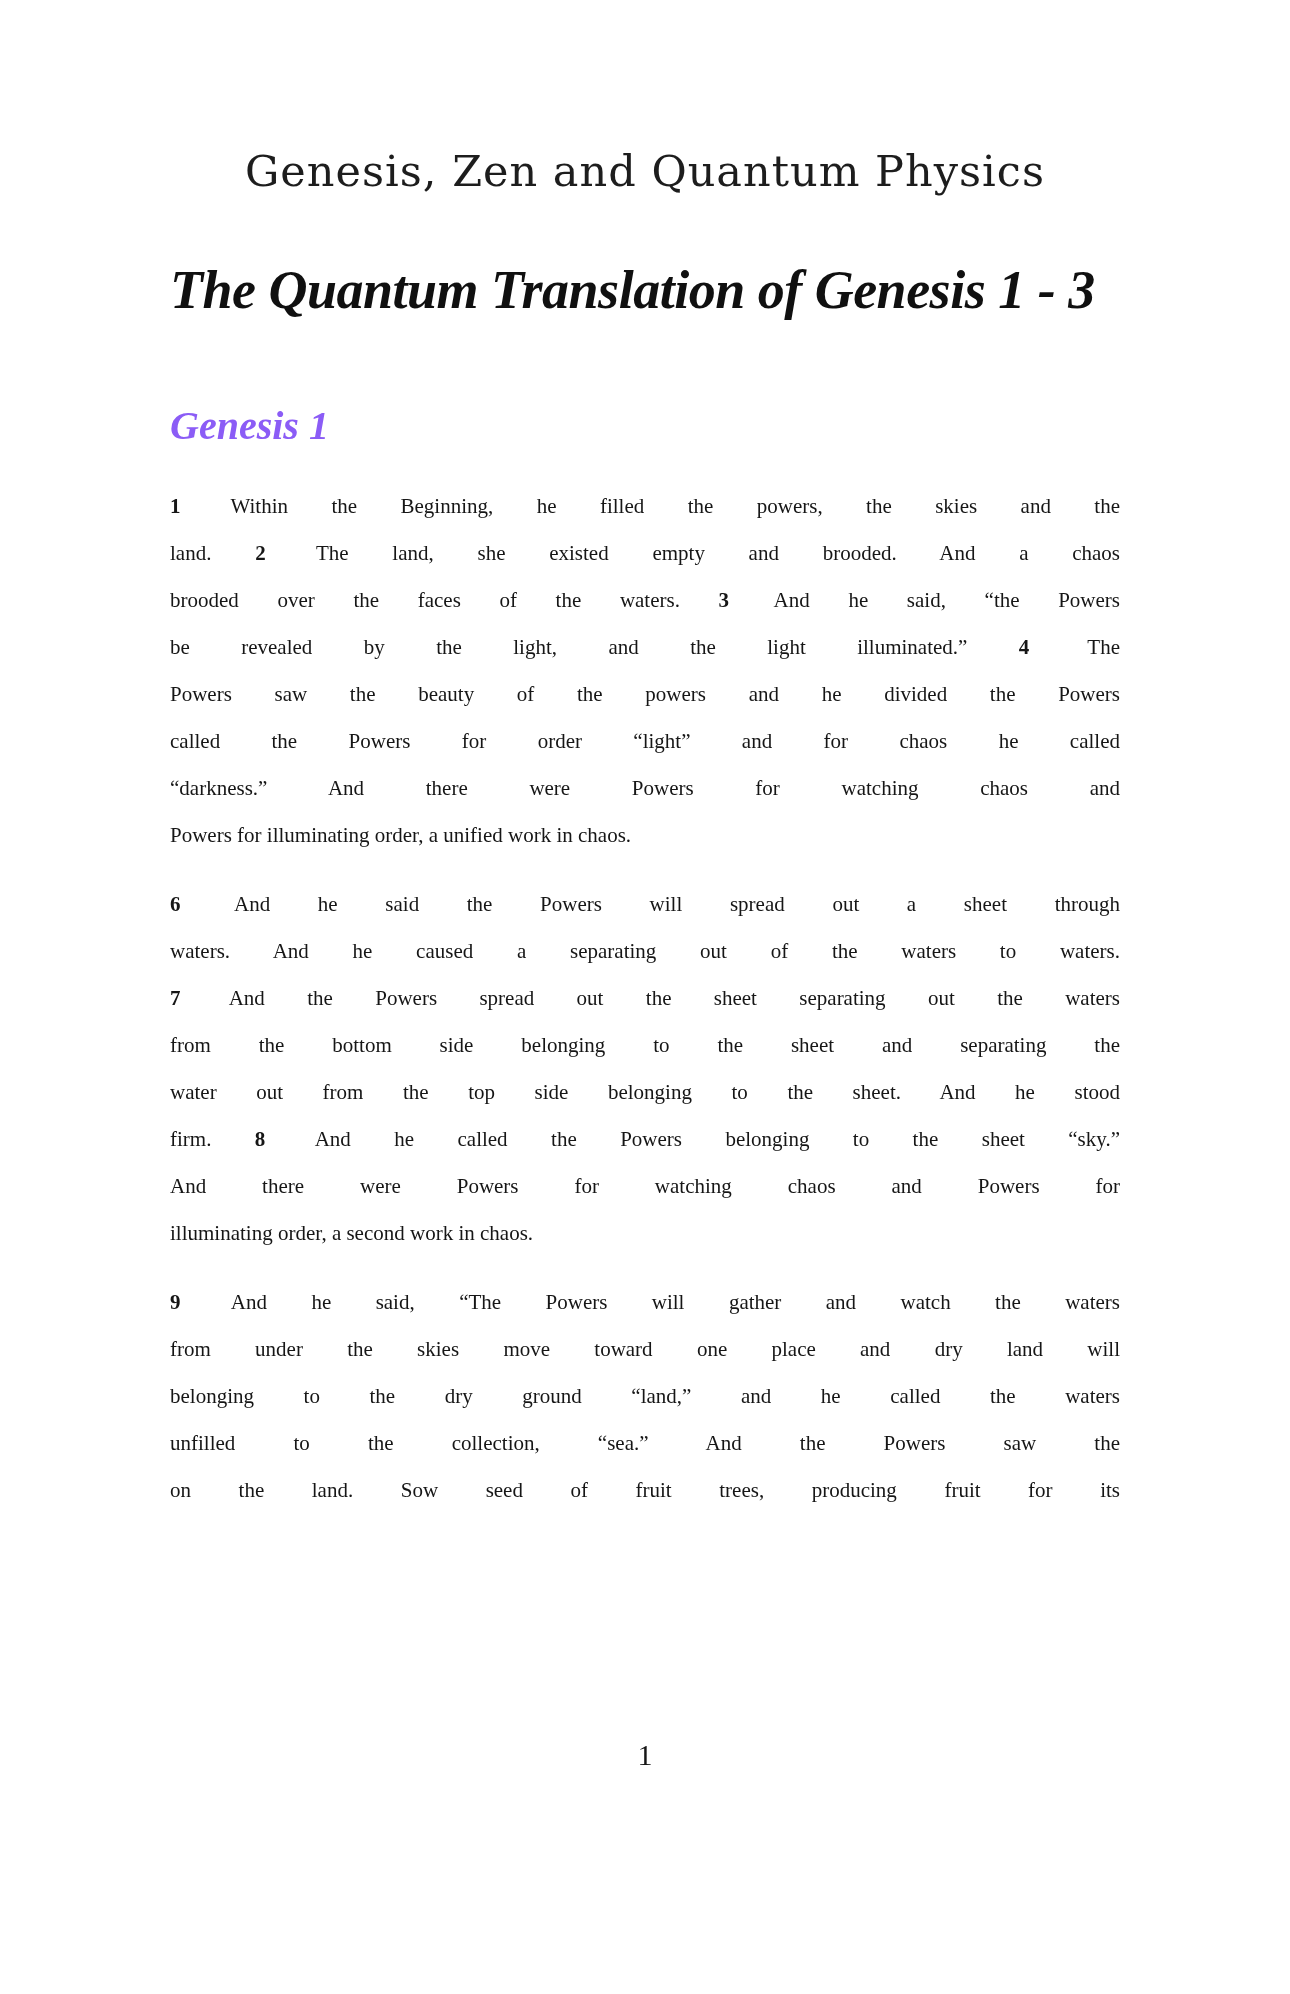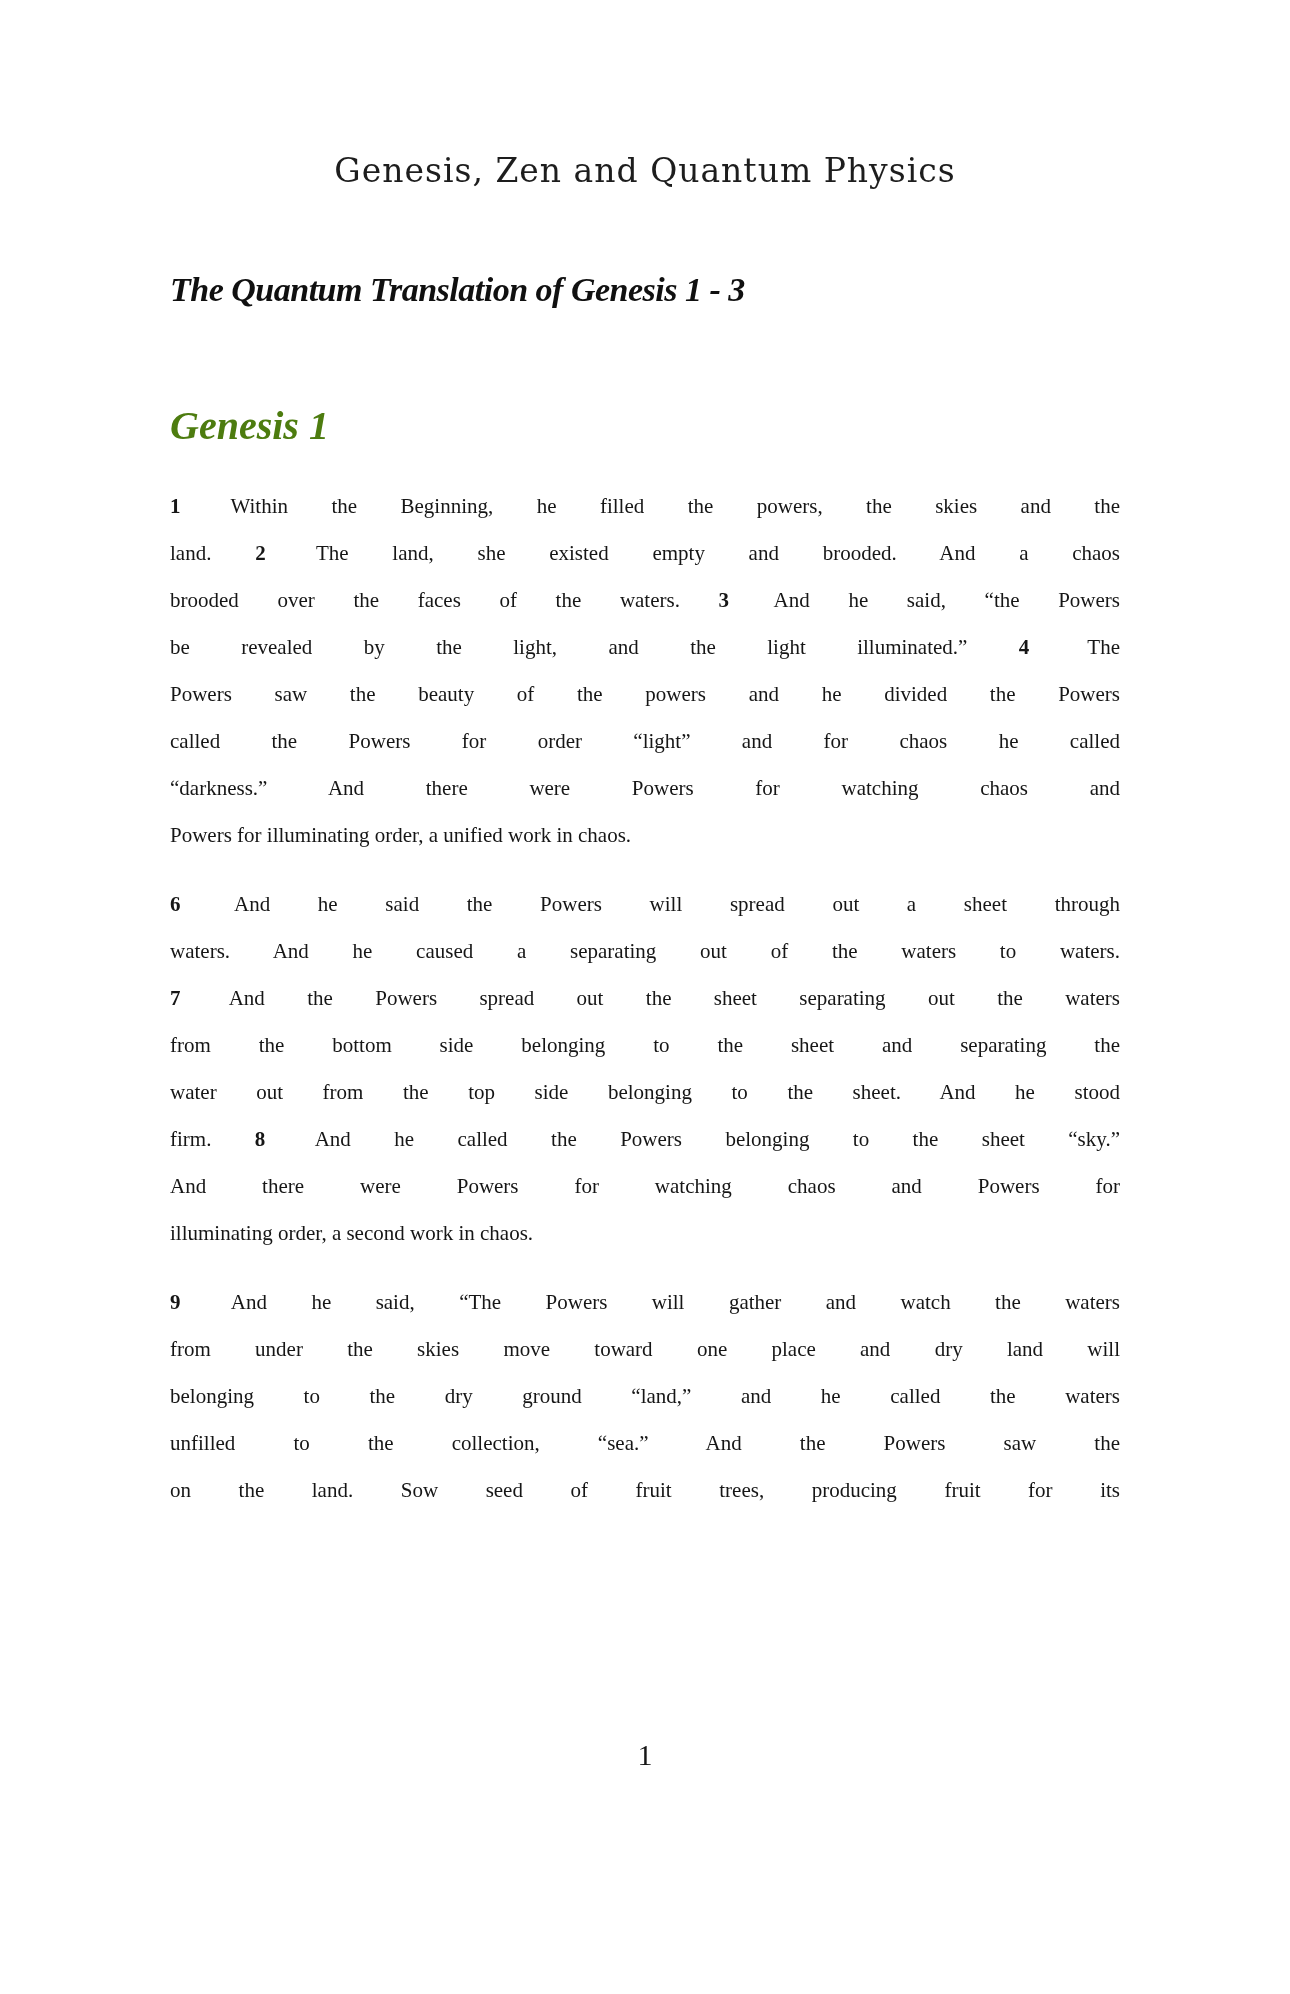--- a/index.html
+++ b/index.html
@@ -17,44 +17,44 @@
     font-family: "Liberation Serif", serif;
   }
   .content {
     margin: 0 170px;
     width: 950px;
   }
   .running-header {
     padding-top: 150px;
     text-align: center;
     font-family: "DejaVu Serif", serif;
-    font-size: 33px;
+    font-size: 43px;
     letter-spacing: 1px;
     color: #1d1d1d;
     line-height: 42px;
   }
   .document-title {
     margin-top: 70px;
     font-family: "Liberation Serif", serif;
     font-weight: 700;
     font-style: italic;
-    font-size: 34px;
+    font-size: 54px;
     line-height: 56px;
     letter-spacing: -0.5px;
     white-space: nowrap;
     color: #101010;
   }
   .section-heading {
     margin-top: 84px;
     font-family: "Liberation Serif", serif;
     font-weight: 700;
     font-style: italic;
     font-size: 40px;
     line-height: 48px;
-    color: #4d7c0f;
+    color: #8b5cf6;
   }
   .paragraphs {
     margin-top: 24px;
     font-size: 21px;
   }
   .paragraph + .paragraph {
     margin-top: 22px;
   }
   .line {
     line-height: 47px;

